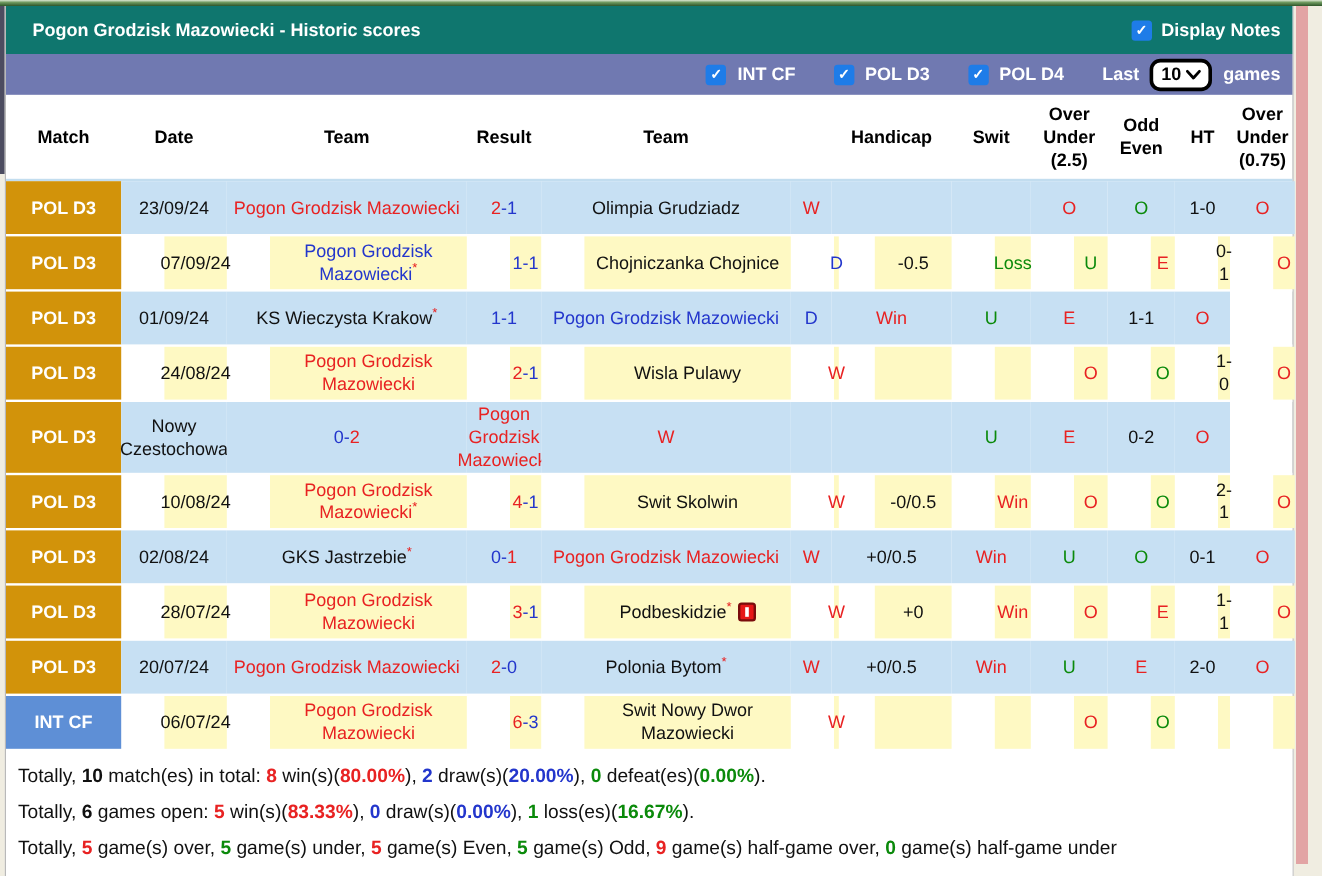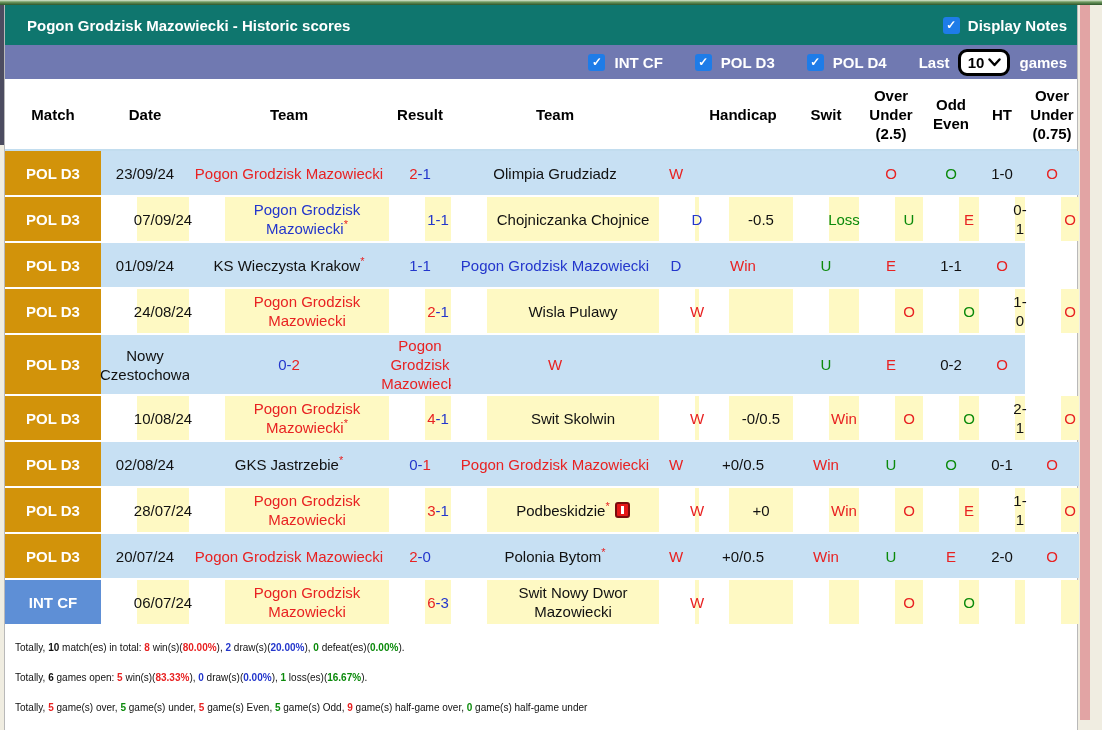--- a/index.html
+++ b/index.html
@@ -50,21 +50,21 @@
   .c-black { color:#111111; }
   sup.ast { color:#e82222; font-size:11px; line-height:0; vertical-align:super; }
   .red-card-icon { display:inline-block; width:15px; height:16px; margin-left:5px;
     background:#e61717; border:2px solid #7a0c0c; border-radius:3px; position:relative;
     vertical-align:-3px; }
   .red-card-icon::before { content:""; position:absolute; left:4px; top:2px;
     width:3px; height:8px; background:#fff; }
 
   
   .summary { padding:7px 10px 8px 10px; background:#fff; }
-  .summary p { font-size:10px; color:#222; line-height:30px; white-space:nowrap; }
+  .summary p { font-size:16px; color:#222; line-height:30px; white-space:nowrap; }
   .summary .num { font-weight:bold; }
 </style>
 </head>
 <body>
 
 <div class="top-strip"></div>
 <div class="left-strip"></div>
 <div class="pink-strip"></div>
 
 <div class="widget">

